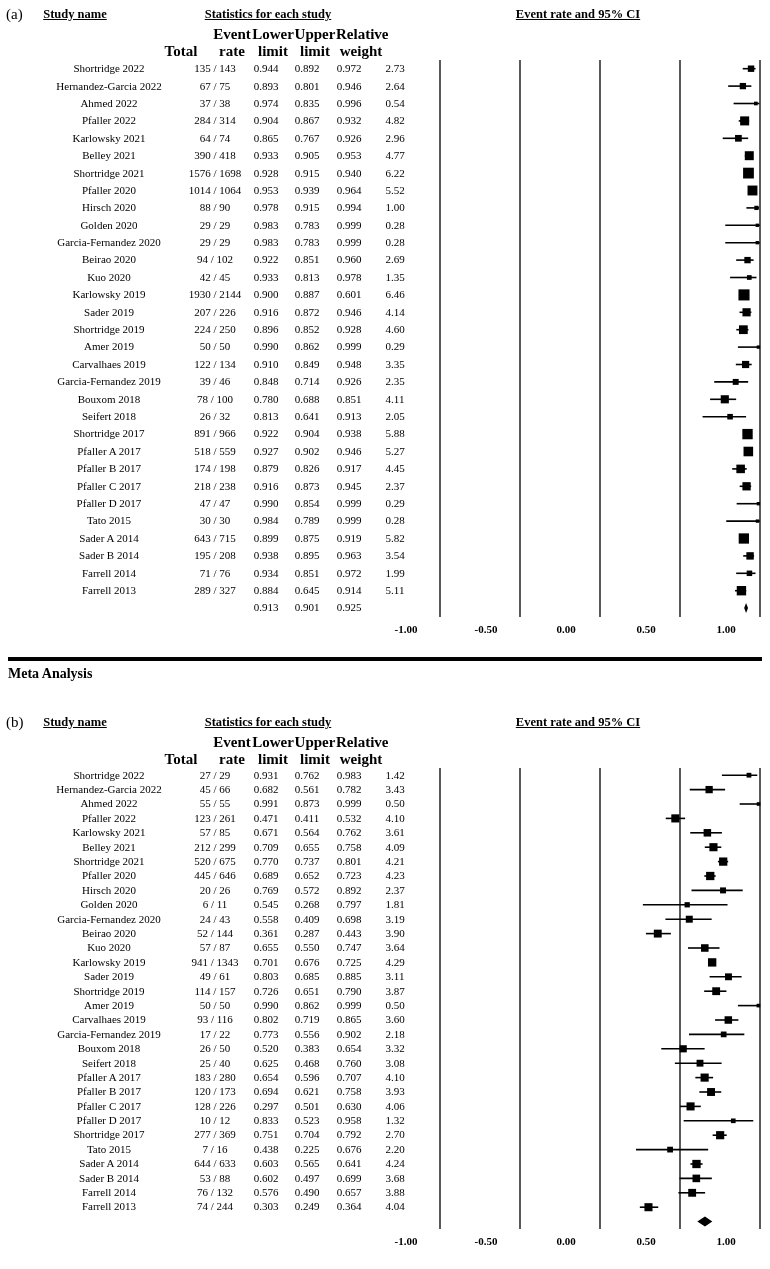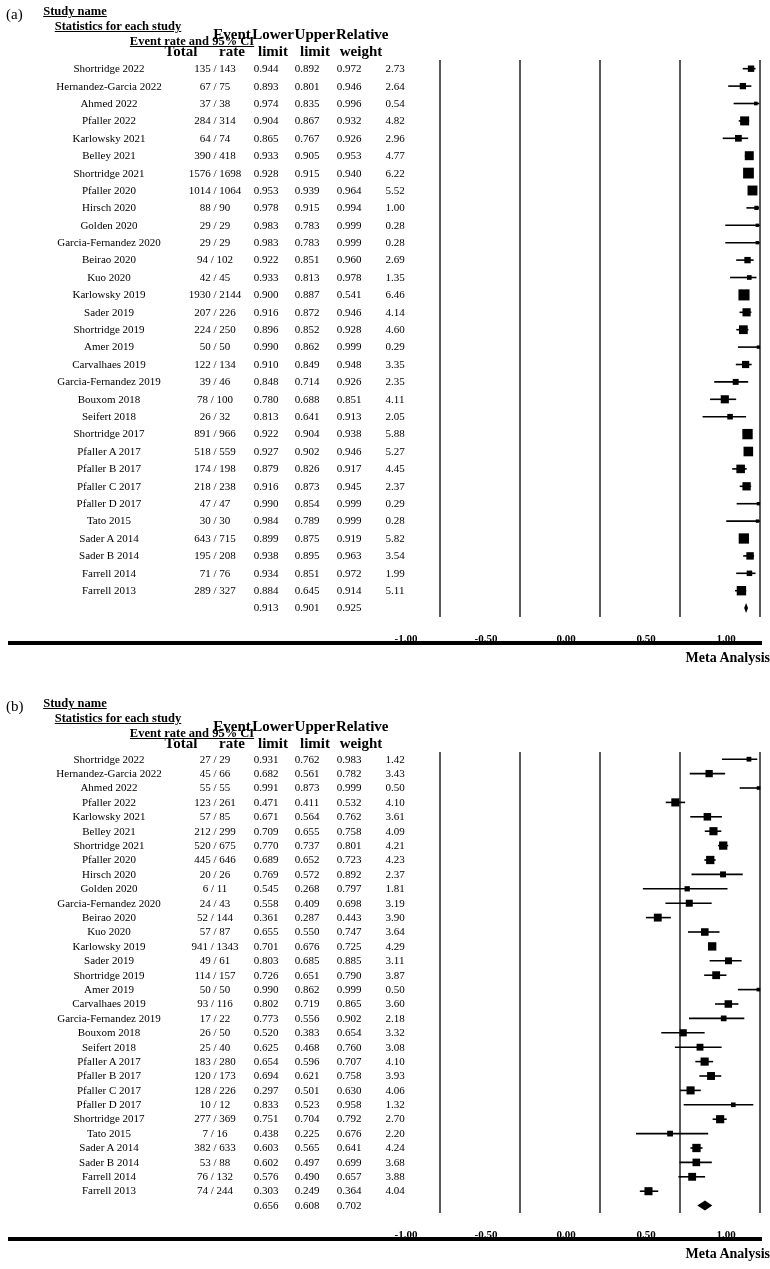--- a/index.html
+++ b/index.html
@@ -3,42 +3,42 @@
 <meta charset="utf-8">
 <style>
   html,body{margin:0;padding:0;}
   body{
     width:770px;height:1269px;overflow:hidden;background:#fff;color:#000;
     font-family:"Liberation Serif",serif;
   }
   .figure{position:relative;width:770px;}
   .panel{position:relative;padding-top:4px;}
   .ptag{position:absolute;left:6px;top:6px;font-size:15px;}
-  .ghead{display:flex;align-items:flex-start;height:20px;flex-direction:column;}
+  .ghead{display:flex;align-items:center;height:20px;}
   .gh{font-weight:bold;font-size:12.5px;text-align:center;}
   .u{text-decoration:underline;}
   .col-name{width:150px;text-align:center;}
   .col-total{width:62px;text-align:center;}
   .col-rate{width:40px;text-align:center;}
   .col-lower{width:42px;text-align:center;}
   .col-upper{width:42px;text-align:center;}
   .col-weight{width:50px;text-align:center;}
   .gh-stats{width:236px;}
   .gh-plot{width:384px;}
   .cheads{display:flex;align-items:flex-end;height:34px;margin-top:2px;}
   .ch{font-weight:bold;font-size:15px;white-space:pre-line;line-height:1.15;}
   .plotcol{width:384px;}
   .pbody{display:flex;margin-left:34px;}
   .rows{width:386px;}
   .row{display:flex;align-items:center;height:var(--rowH,17px);}
   .cell{font-size:11px;line-height:1;}
   .plotwrap{width:384px;}
   .axis{margin-left:386px;width:384px;position:relative;height:20px;}
-  .tick{position:absolute;top:11px;transform:translateX(-50%);font-weight:bold;font-size:11px;}
-  .metaBlock{margin-top:0;text-align:right;}
+  .tick{position:absolute;top:2px;transform:translateX(-50%);font-weight:bold;font-size:11px;}
+  .metaBlock{margin-top:16px;}
   .divider{height:4px;background:#000;margin:0 8px;}
   .metaLabel{font-weight:bold;font-size:14px;margin:5px 0 0 8px;height:18px;}
   .spacer{height:24px;}
 </style>
 </head>
 <body>
 
 <div class="figure">
 
   <section class="panel">
@@ -165,21 +165,21 @@
             <div class="cell col-rate">0.933</div>
             <div class="cell col-lower">0.813</div>
             <div class="cell col-upper">0.978</div>
             <div class="cell col-weight">1.35</div>
           </div>
           <div class="row">
             <div class="cell col-name">Karlowsky 2019</div>
             <div class="cell col-total">1930 / 2144</div>
             <div class="cell col-rate">0.900</div>
             <div class="cell col-lower">0.887</div>
-            <div class="cell col-upper">0.541</div>
+            <div class="cell col-upper">0.601</div>
             <div class="cell col-weight">6.46</div>
           </div>
           <div class="row">
             <div class="cell col-name">Sader 2019</div>
             <div class="cell col-total">207 / 226</div>
             <div class="cell col-rate">0.916</div>
             <div class="cell col-lower">0.872</div>
             <div class="cell col-upper">0.946</div>
             <div class="cell col-weight">4.14</div>
           </div>
@@ -642,21 +642,21 @@
           <div class="row">
             <div class="cell col-name">Tato 2015</div>
             <div class="cell col-total">7 / 16</div>
             <div class="cell col-rate">0.438</div>
             <div class="cell col-lower">0.225</div>
             <div class="cell col-upper">0.676</div>
             <div class="cell col-weight">2.20</div>
           </div>
           <div class="row">
             <div class="cell col-name">Sader A 2014</div>
-            <div class="cell col-total">382 / 633</div>
+            <div class="cell col-total">644 / 633</div>
             <div class="cell col-rate">0.603</div>
             <div class="cell col-lower">0.565</div>
             <div class="cell col-upper">0.641</div>
             <div class="cell col-weight">4.24</div>
           </div>
           <div class="row">
             <div class="cell col-name">Sader B 2014</div>
             <div class="cell col-total">53 / 88</div>
             <div class="cell col-rate">0.602</div>
             <div class="cell col-lower">0.497</div>
@@ -671,28 +671,20 @@
             <div class="cell col-upper">0.657</div>
             <div class="cell col-weight">3.88</div>
           </div>
           <div class="row">
             <div class="cell col-name">Farrell 2013</div>
             <div class="cell col-total">74 / 244</div>
             <div class="cell col-rate">0.303</div>
             <div class="cell col-lower">0.249</div>
             <div class="cell col-upper">0.364</div>
             <div class="cell col-weight">4.04</div>
-          </div>
-          <div class="row">
-            <div class="cell col-name"></div>
-            <div class="cell col-total"></div>
-            <div class="cell col-rate">0.656</div>
-            <div class="cell col-lower">0.608</div>
-            <div class="cell col-upper">0.702</div>
-            <div class="cell col-weight"></div>
           </div>
         </div>
       <div class="plotwrap">
         <svg id="plot-1" width="384" height="461">
             <line x1="20" x2="20" y1="0" y2="461" stroke="#000" stroke-width="1.3"></line>
             <line x1="100" x2="100" y1="0" y2="461" stroke="#000" stroke-width="1.3"></line>
             <line x1="180" x2="180" y1="0" y2="461" stroke="#000" stroke-width="1.3"></line>
             <line x1="260" x2="260" y1="0" y2="461" stroke="#000" stroke-width="1.3"></line>
             <line x1="340" x2="340" y1="0" y2="461" stroke="#000" stroke-width="1.3"></line>
             <line x1="301.92" x2="337.28000000000003" y1="7.2" y2="7.2" stroke="#000" stroke-width="1.6"></line>

